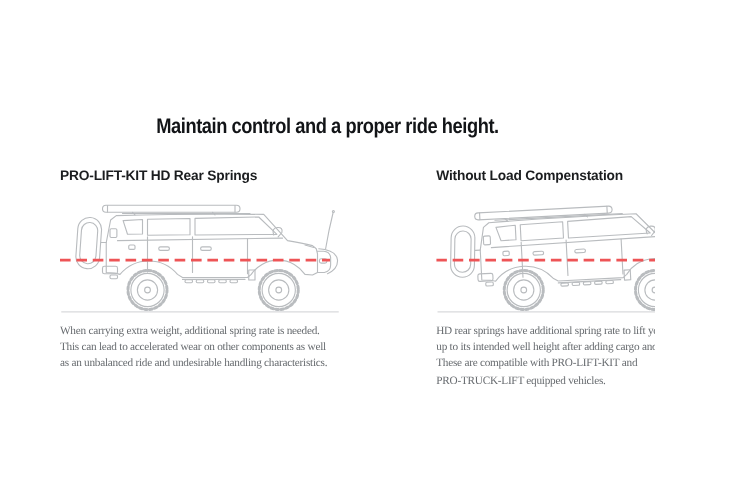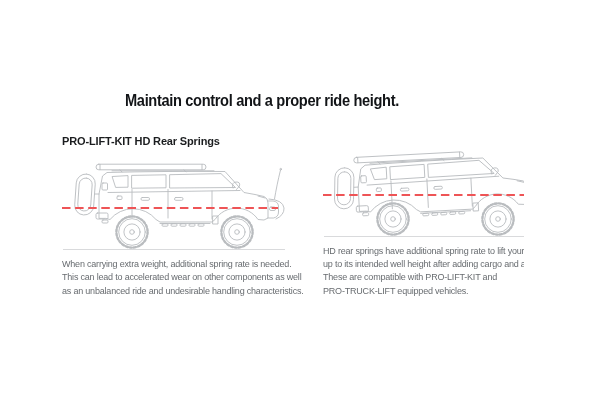--- a/index.html
+++ b/index.html
@@ -6,30 +6,30 @@
   .page {
     position:relative; width:524px; height:401px; background:var(--background,#fff);
     font-family:"Liberation Sans", sans-serif; overflow:hidden;
   }
   .title {
     margin:0; padding-top:91px; text-align:center;
     font-size:17px; font-weight:700; letter-spacing:-0.4px; line-height:20px;
     color:var(--title-text,#121417);
     transform:scaleX(0.86); transform-origin:50% 50%;
   }
-  .columns { display:flex; gap:16px; padding-left:62px; margin-top:24px;align-items:flex-end; }
+  .columns { display:flex; gap:56px; padding-left:48px; margin-top:24px; }
   .col { width:245px; }
   .col h2 {
     margin:0; font-size:11px; font-weight:700; letter-spacing:-0.15px; line-height:13px;
     color:var(--heading-text,#1b1d1f);
   }
   .col svg.illus { display:block; margin-top:8px; }
   .col p {
     margin:7px 0 0 0; font-size:9px; line-height:13.2px; letter-spacing:-0.2px;
-    color:var(--body-text,#686c70); white-space:pre;
+    color:var(--body-text,#686c70); white-space:pre;font-family:Liberation Serif, serif;
   }
   
   .car-lines, .car-lines * { stroke:var(--line-art,#b9bcbf); fill:none;
     stroke-width:0.9; stroke-linecap:round; stroke-linejoin:round; }
   .tread { stroke-width:2.4 !important; stroke-dasharray:2.1 2; }
   .ride-line { stroke:var(--ride-line,#ee5456); stroke-width:2.2; stroke-dasharray:8.5 4.6; fill:none; }
   .ground { stroke:var(--ground,#d9dadc); stroke-width:1; fill:none; }
 </style>
 </head>
 <body>
@@ -125,20 +125,21 @@
         <use href="#car-body" class="car-lines"></use>
         <line class="ride-line" x1="0" y1="52" x2="216" y2="52"></line>
       </svg>
 
       <p>When carrying extra weight, additional spring rate is needed.
 This can lead to accelerated wear on other components as well
 as an unbalanced ride and undesirable handling characteristics.</p>
     </section>
 
     <section class="col">
+      <h2>Without Load Compenstation</h2>
 
       <svg class="illus" width="245" height="95" viewBox="0 0 245 95">
         <line class="ground" x1="1" y1="93.5" x2="223" y2="93.5"></line>
         <use href="#car-wheels" class="car-lines"></use>
         <use href="#car-body" class="car-lines" transform="translate(0,-1.2) rotate(-3 175 76)"></use>
         <line class="ride-line" x1="0" y1="52" x2="212" y2="52"></line>
       </svg>
 
       <p>HD rear springs have additional spring rate to lift your rig back
 up to its intended well height after adding cargo and accessories.

